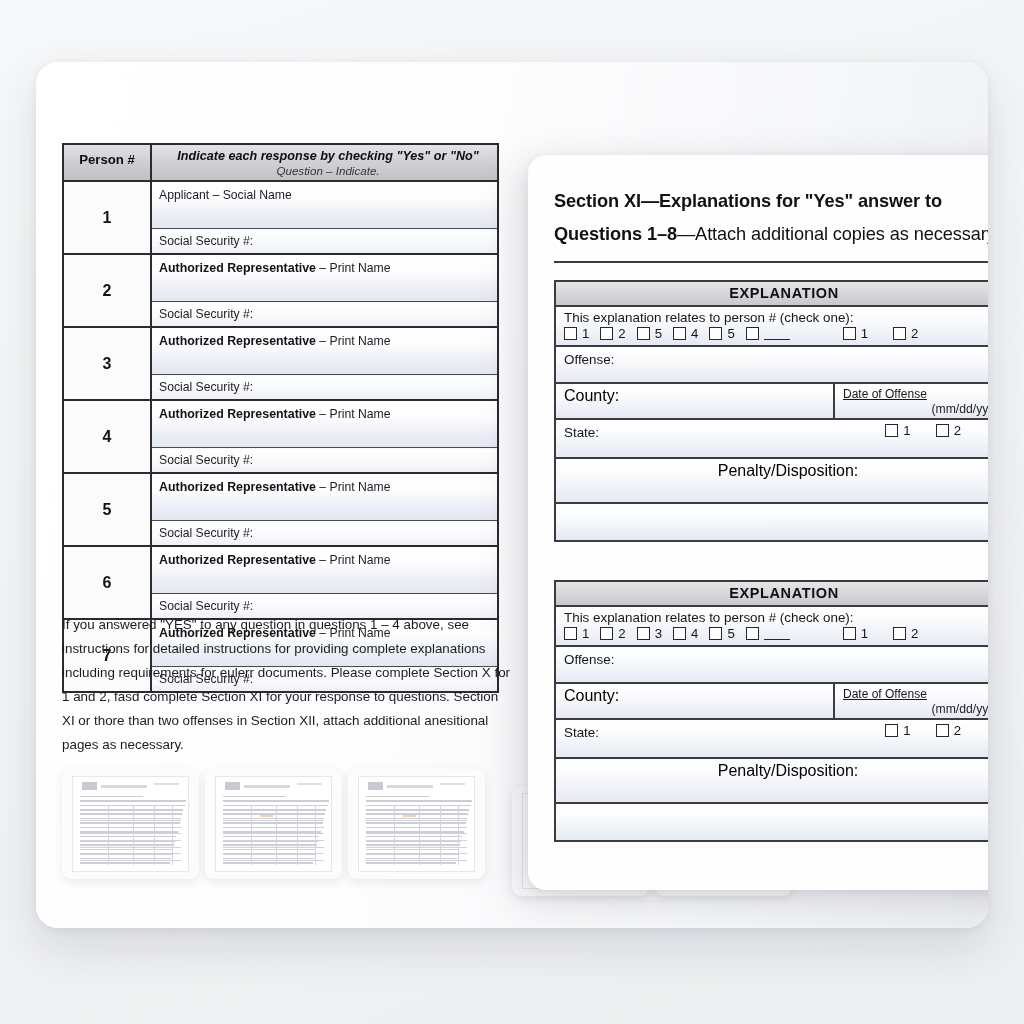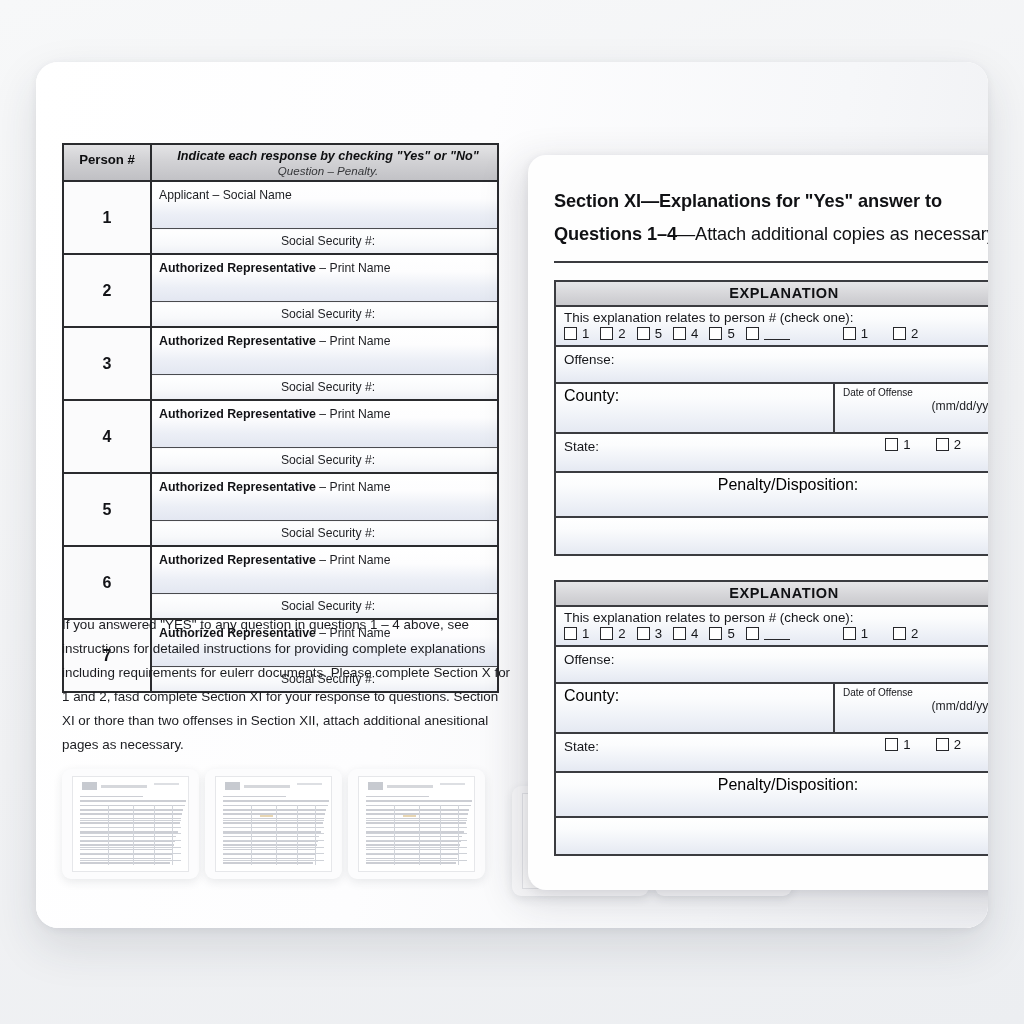--- a/index.html
+++ b/index.html
@@ -122,21 +122,20 @@
     border-top: 2px solid #2a2b2e !important;
   }
   .cell-name .lbl-b { font-size: 12.4px; font-weight: bold; color: #111216; }
   .cell-name .lbl-n { font-size: 12.2px; font-weight: normal; color: #1d1e22; }
 
   .cell-ssn {
     padding: 2px 0 3px 7px !important;
     height: 19px;
     background: linear-gradient(180deg, #ffffff 0%, #f8f9fb 60%, #eef0f5 100%);
     border-bottom: 2px solid #2a2b2e !important;
-    text-align: center;
   }
   .cell-ssn span { font-size: 12.2px; color: #1d1e22; }
 
   
   #left-para {
     position: absolute;
     left: 26px;
     top: 551px;
     width: 452px;
     font-size: 13.4px;
@@ -279,31 +278,31 @@
   .exp-field {
     padding: 3px 0 0 8px;
     height: 32px;
   }
   .exp-field .flbl { font-size: 13.4px; color: #15161a; }
 
   .exp-split { display: flex; }
   .exp-split .left {
     flex: 0 0 279px;
     padding: 3px 0 0 8px;
-    height: 48px;
+    height: 34px;
     border-right: 2px solid #3b3c40;
     box-sizing: border-box;
   }
   .exp-split .right {
     flex: 1;
     padding: 3px 0 0 8px;
     box-sizing: border-box;
     position: relative;
   }
-  .exp-split .right .dlbl { font-size: 10px; color: #15161a; display:block; }
+  .exp-split .right .dlbl { font-size: 12px; color: #15161a; display:block;text-decoration:underline; }
   .exp-split .right .dsub {
     font-size: 12.2px; color: #1d1e22;
     display: block; text-align: right; padding-right: 4px; margin-top: 1px;
   }
 
   .exp-state {
     padding: 3px 0 0 8px;
     height: 34px;
     position: relative;
   }
@@ -331,21 +330,21 @@
 
     <div id="left-page">
 
 
       <table id="bg-table">
         <tbody id="bg-tbody">
             <tr>
               <th class="th-person">Person #</th>
               <th class="th-indicate">
                 <div class="l1">Indicate each response by checking "Yes" or "No"</div>
-                <div class="l2">Question – Penalty.</div>
+                <div class="l2">Question – Indicate.</div>
               </th>
             </tr>
             <tr>
               <td class="cell-num" rowspan="2">1</td>
               <td class="cell-name"><span class="lbl-b"></span><span class="lbl-n">Applicant – Social Name</span></td>
             </tr>
             <tr>
               <td class="cell-ssn"><span>Social Security #:</span></td>
             </tr>
             <tr>
@@ -567,21 +566,21 @@
             <div class="tvert" style="left:86%;"></div>
           </div>
       </div>
 
     </div>
 
     <div id="right-panel">
 
       <div id="panel-title">
         <span>Section XI—Explanations for "Yes" answer to</span><br>
-        <span>Questions 1–4</span><span class="thin">—Attach additional copies as necessary</span>
+        <span>Questions 1–8</span><span class="thin">—Attach additional copies as necessary</span>
       </div>
 
       <div id="panel-rule"></div>
 
       <div class="exp-block" id="exp-block-0" style="top:125px;">
           <div class="exp-head">EXPLANATION</div>
           <div class="exp-row exp-person">
             <span class="ptxt">This explanation relates to person # (check one):</span>
             <div class="cbrow">
               <div class="cbitem">

